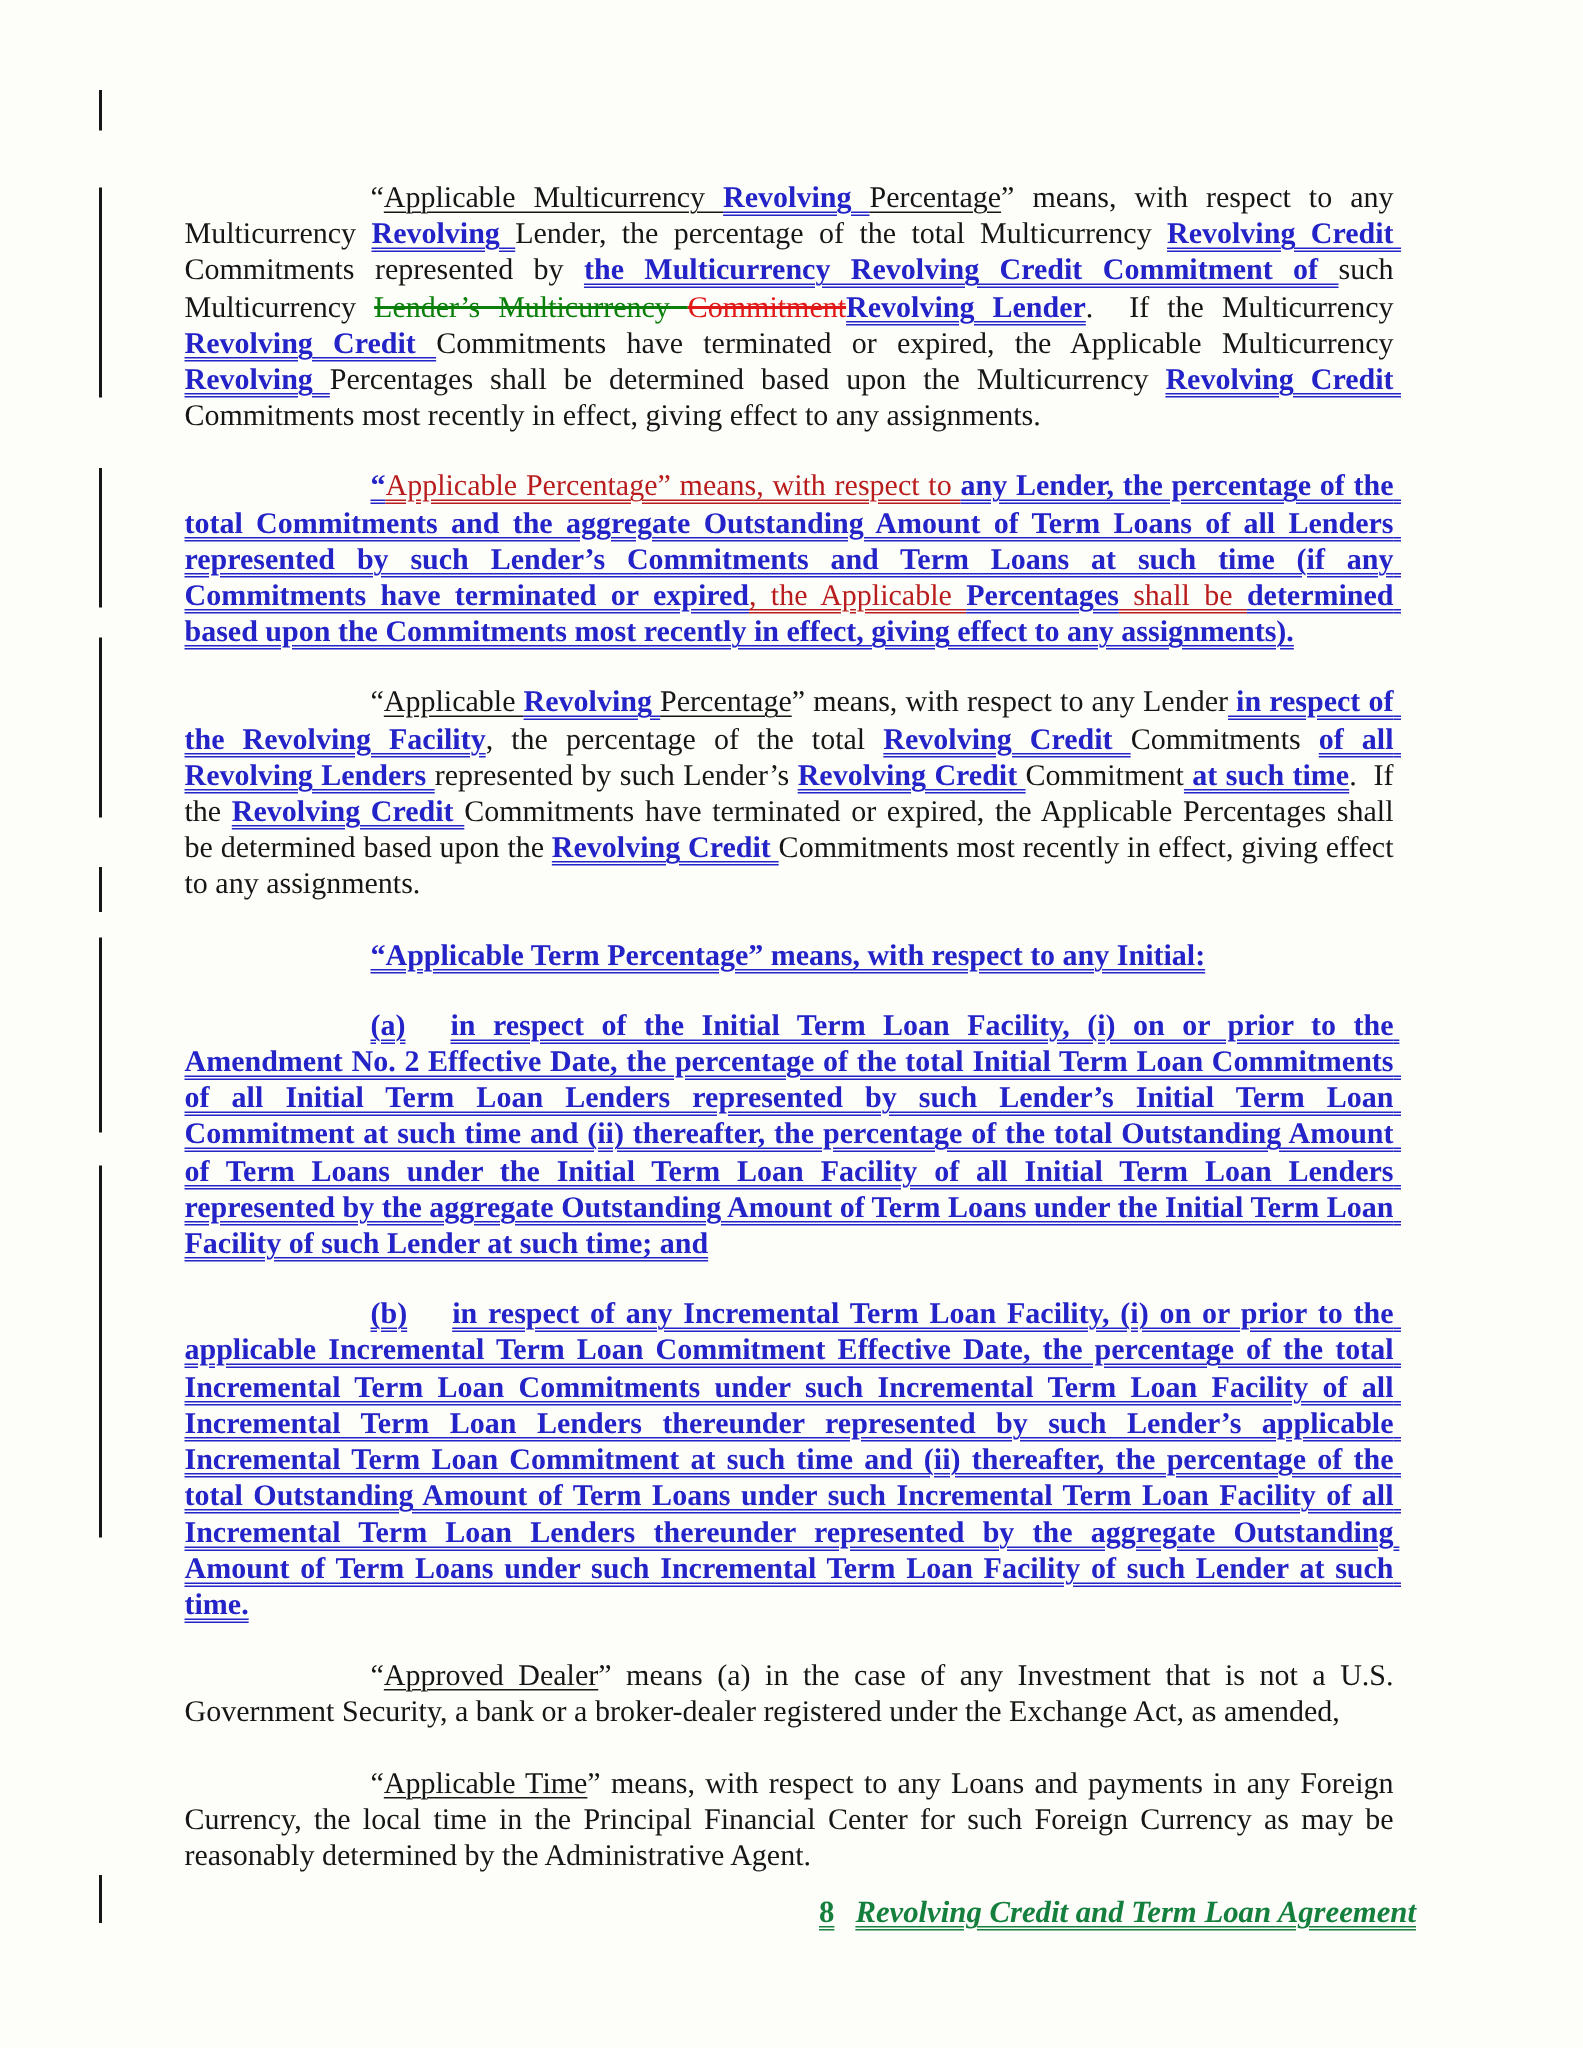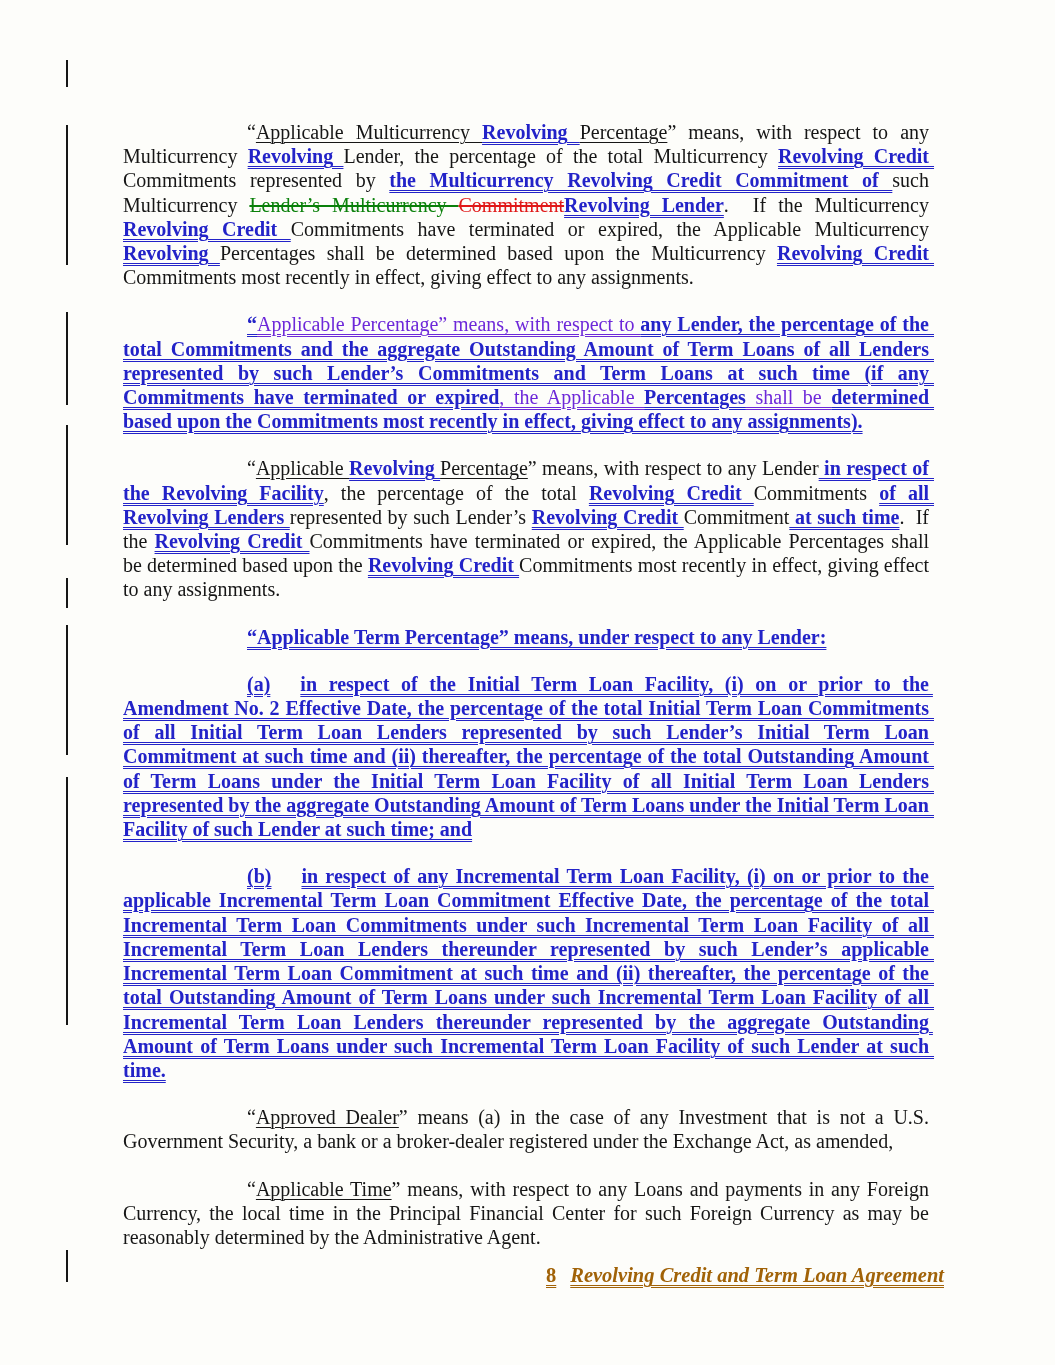--- a/index.html
+++ b/index.html
@@ -40,21 +40,21 @@
   }
   .run.ins {
     color: #2323c8;
     font-weight: bold;
     text-decoration: underline;
     text-decoration-style: double;
     text-decoration-thickness: 1px;
     text-underline-offset: 3px;
   }
   .run.gins {
-    color: #6d28d9;
+    color: #b91c1c;
     text-decoration: underline;
     text-decoration-style: double;
     text-decoration-thickness: 1px;
     text-underline-offset: 3px;
   }
   .run.gdel {
     color: #0a800a;
     text-decoration: line-through;
     text-decoration-thickness: 2px;
   }
@@ -73,21 +73,21 @@
     left: 66px;
     width: 2px;
     background: #161616;
   }
   .footer {
     position: absolute;
     right: 127px;
     bottom: 78px;
     font-size: 20.5px;
     font-weight: bold;
-    color: #a16207;
+    color: #15803d;
     white-space: nowrap;
   }
   .footer .page-num {
     text-decoration: underline;
     text-decoration-style: double;
     text-decoration-thickness: 1px;
     text-underline-offset: 3px;
     margin-right: 14px;
   }
   .footer .footer-title {
@@ -109,21 +109,21 @@
       <div class="change-bar" style="top: 425px; height: 120px;"></div>
       <div class="change-bar" style="top: 578px; height: 30px;"></div>
       <div class="change-bar" style="top: 625px; height: 130px;"></div>
       <div class="change-bar" style="top: 777px; height: 248px;"></div>
       <div class="change-bar" style="top: 1250px; height: 32px;"></div>
     </div>
   <div class="content">
       <p class="para"><span class="run plain">“</span><span class="run term">Applicable Multicurrency </span><span class="run ins">Revolving </span><span class="run term">Percentage</span><span class="run plain">” means, with respect to any Multicurrency </span><span class="run ins">Revolving </span><span class="run plain">Lender, the percentage of the total Multicurrency </span><span class="run ins">Revolving Credit </span><span class="run plain">Commitments represented by </span><span class="run ins">the Multicurrency Revolving Credit Commitment of </span><span class="run plain">such Multicurrency </span><span class="run gdel">Lender’s Multicurrency </span><span class="run rdel">Commitment</span><span class="run ins">Revolving Lender</span><span class="run plain">.  If the Multicurrency </span><span class="run ins">Revolving Credit </span><span class="run plain">Commitments have terminated or expired, the Applicable Multicurrency </span><span class="run ins">Revolving </span><span class="run plain">Percentages shall be determined based upon the Multicurrency </span><span class="run ins">Revolving Credit </span><span class="run plain">Commitments most recently in effect, giving effect to any assignments.</span></p>
       <p class="para"><span class="run ins">“</span><span class="run gins">Applicable Percentage” means, with respect to </span><span class="run ins">any Lender, the percentage of the total Commitments and the aggregate Outstanding Amount of Term Loans of all Lenders represented by such Lender’s Commitments and Term Loans at such time (if any Commitments have terminated or expired</span><span class="run gins">, the Applicable </span><span class="run ins">Percentages</span><span class="run gins"> shall be </span><span class="run ins">determined based upon the Commitments most recently in effect, giving effect to any assignments).</span></p>
       <p class="para"><span class="run plain">“</span><span class="run term">Applicable </span><span class="run ins">Revolving </span><span class="run term">Percentage</span><span class="run plain">” means, with respect to any Lender</span><span class="run ins"> in respect of the Revolving Facility</span><span class="run plain">, the percentage of the total </span><span class="run ins">Revolving Credit </span><span class="run plain">Commitments </span><span class="run ins">of all Revolving Lenders </span><span class="run plain">represented by such Lender’s </span><span class="run ins">Revolving Credit </span><span class="run plain">Commitment</span><span class="run ins"> at such time</span><span class="run plain">.  If the </span><span class="run ins">Revolving Credit </span><span class="run plain">Commitments have terminated or expired, the Applicable Percentages shall be determined based upon the </span><span class="run ins">Revolving Credit </span><span class="run plain">Commitments most recently in effect, giving effect to any assignments.</span></p>
-      <p class="para"><span class="run ins">“Applicable Term Percentage” means, under respect to any Lender:</span></p>
+      <p class="para"><span class="run ins">“Applicable Term Percentage” means, with respect to any Initial:</span></p>
       <p class="para"><span class="run ins">(a)</span><span class="run gap"></span><span class="run ins">in respect of the Initial Term Loan Facility, (i) on or prior to the Amendment No. 2 Effective Date, the percentage of the total Initial Term Loan Commitments of all Initial Term Loan Lenders represented by such Lender’s Initial Term Loan Commitment at such time and (ii) thereafter, the percentage of the total Outstanding Amount of Term Loans under the Initial Term Loan Facility of all Initial Term Loan Lenders represented by the aggregate Outstanding Amount of Term Loans under the Initial Term Loan Facility of such Lender at such time; and</span></p>
       <p class="para"><span class="run ins">(b)</span><span class="run gap"></span><span class="run ins">in respect of any Incremental Term Loan Facility, (i) on or prior to the applicable Incremental Term Loan Commitment Effective Date, the percentage of the total Incremental Term Loan Commitments under such Incremental Term Loan Facility of all Incremental Term Loan Lenders thereunder represented by such Lender’s applicable Incremental Term Loan Commitment at such time and (ii) thereafter, the percentage of the total Outstanding Amount of Term Loans under such Incremental Term Loan Facility of all Incremental Term Loan Lenders thereunder represented by the aggregate Outstanding Amount of Term Loans under such Incremental Term Loan Facility of such Lender at such time.</span></p>
       <p class="para"><span class="run plain">“</span><span class="run term">Approved Dealer</span><span class="run plain">” means (a) in the case of any Investment that is not a U.S. Government Security, a bank or a broker-dealer registered under the Exchange Act, as amended,</span></p>
       <p class="para"><span class="run plain">“</span><span class="run term">Applicable Time</span><span class="run plain">” means, with respect to any Loans and payments in any Foreign Currency, the local time in the Principal Financial Center for such Foreign Currency as may be reasonably determined by the Administrative Agent.</span></p>
     </div>
   <div class="footer">
     <span class="page-num">8</span><span class="footer-title">Revolving Credit and Term Loan Agreement</span>
   </div>
 </div>
 

